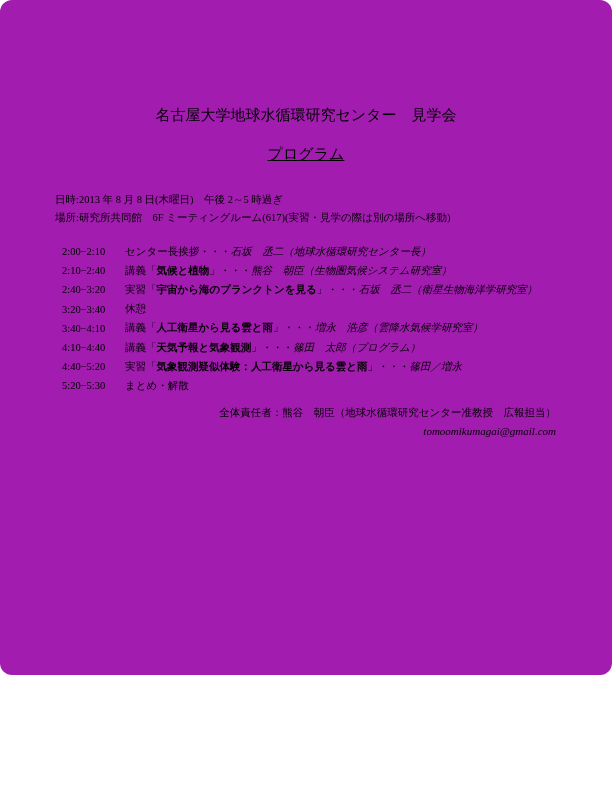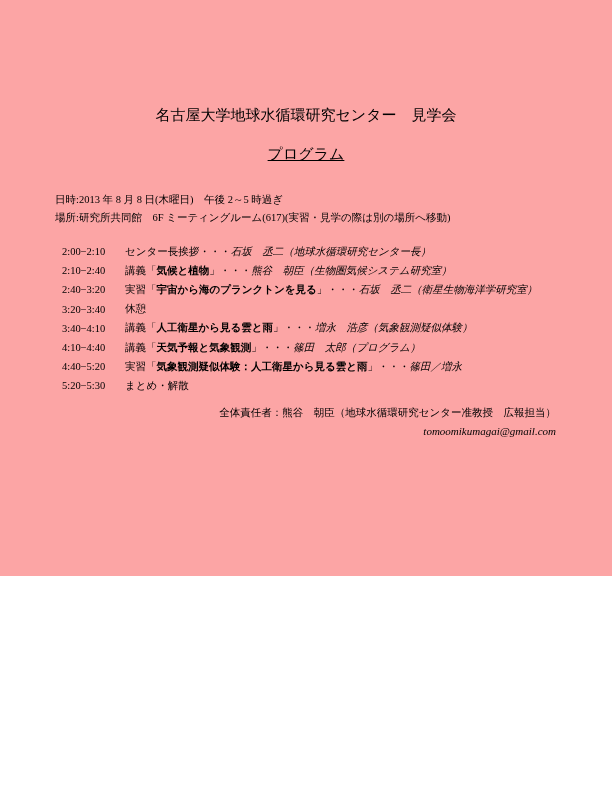--- a/index.html
+++ b/index.html
@@ -3,25 +3,26 @@
 <meta charset="utf-8">
 <style>
   html, body {
     margin: 0;
     padding: 0;
     background: #ffffff;
   }
   .page {
     position: relative;
     width: 612px;
-    height: 576px;
-    background: #fca5a5;
+    height: 675px;
+    background: #a21caf;
     color: #000000;
     font-family: "Liberation Serif", "DejaVu Serif", serif;
     overflow: hidden;
+    border-radius: 12px;
   }
   .doc-title {
     position: absolute;
     top: 106px;
     left: 0;
     width: 100%;
     text-align: center;
     font-size: 15px;
     white-space: pre;
   }
@@ -120,21 +121,21 @@
       <span><span>実習「</span><span class="seg-bold">宇宙から海のプランクトンを見る</span><span>」・・・</span><span class="seg-italic">石坂　丞二（衛星生物海洋学研究室）</span></span>
     </div>
 
     <div class="sched-row">
       <span class="sched-time">3:20−3:40</span>
       <span><span>休憩</span><span class="seg-bold"></span><span></span><span class="seg-italic"></span></span>
     </div>
 
     <div class="sched-row">
       <span class="sched-time">3:40−4:10</span>
-      <span><span>講義「</span><span class="seg-bold">人工衛星から見る雲と雨</span><span>」・・・</span><span class="seg-italic">増永　浩彦（気象観測疑似体験）</span></span>
+      <span><span>講義「</span><span class="seg-bold">人工衛星から見る雲と雨</span><span>」・・・</span><span class="seg-italic">増永　浩彦（雲降水気候学研究室）</span></span>
     </div>
 
     <div class="sched-row">
       <span class="sched-time">4:10−4:40</span>
       <span><span>講義「</span><span class="seg-bold">天気予報と気象観測</span><span>」・・・</span><span class="seg-italic">篠田　太郎（プログラム）</span></span>
     </div>
 
     <div class="sched-row">
       <span class="sched-time">4:40−5:20</span>
       <span><span>実習「</span><span class="seg-bold">気象観測疑似体験：人工衛星から見る雲と雨</span><span>」・・・</span><span class="seg-italic">篠田／増永</span></span>

